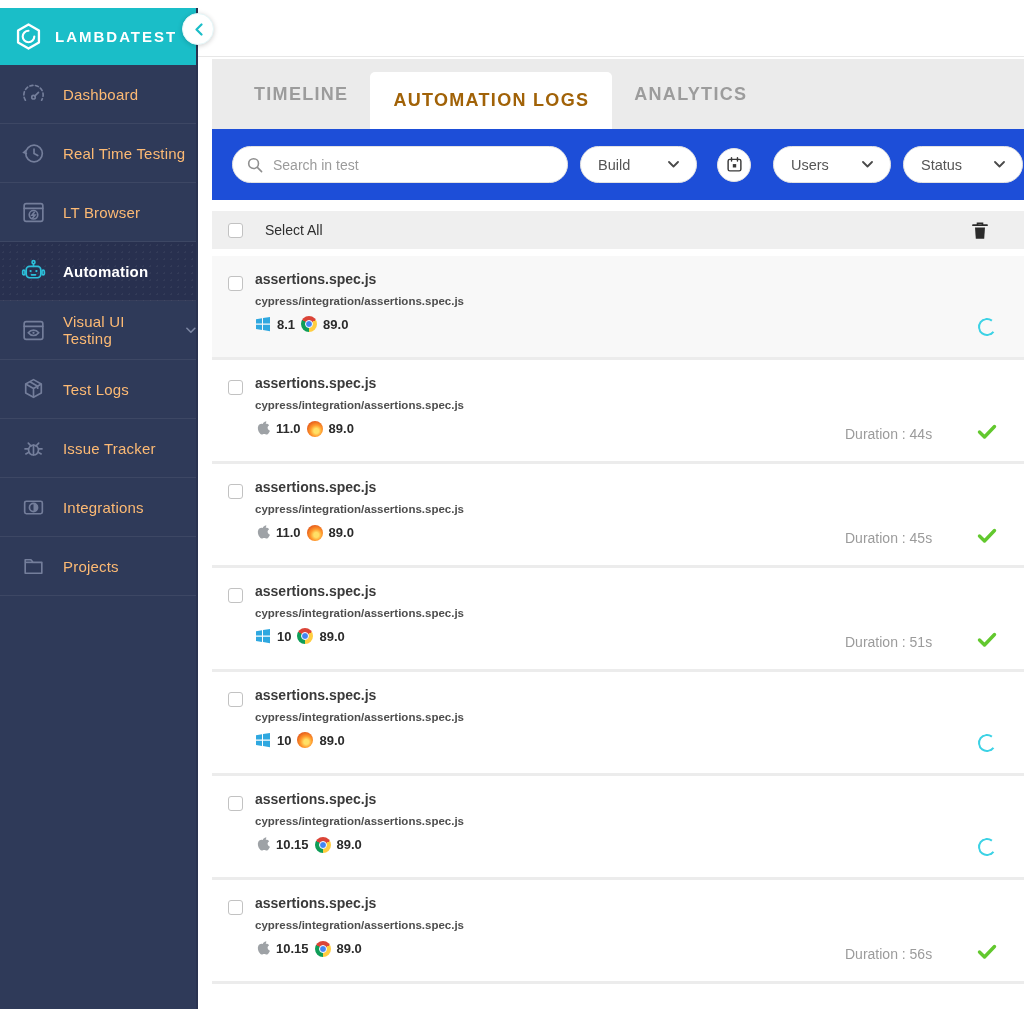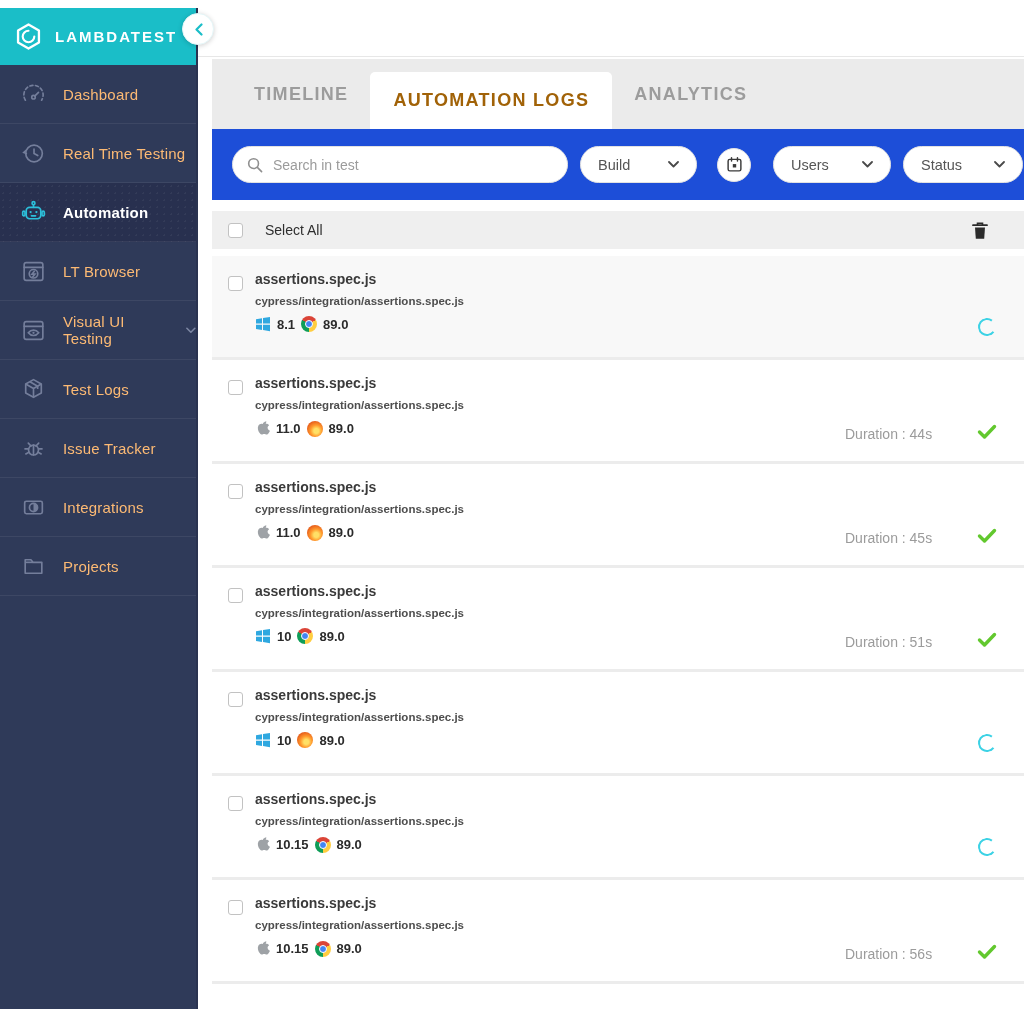--- a/index.html
+++ b/index.html
@@ -134,42 +134,42 @@
 
     <div class="nav-item">
       <svg class="nav-icon" viewBox="0 0 26 26" fill="none" stroke="currentColor" stroke-width="1.6" stroke-linecap="round">
         <circle cx="13.5" cy="13" r="8"></circle>
         <path d="M13.5 8.8V13l3.6 2"></path>
         <path d="M5.6 10.2L3.6 12l2.5 1.1"></path>
       </svg>
       <span class="nav-label">Real Time Testing</span>
     </div>
 
+    <div class="nav-item">
+      <svg class="nav-icon" viewBox="0 0 26 26" fill="none" stroke="currentColor" stroke-width="1.6" stroke-linecap="round">
+        <rect x="4" y="4.5" width="18" height="17" rx="2"></rect>
+        <path d="M4 9h18"></path>
+        <circle cx="13" cy="15.2" r="4.1"></circle>
+        <path d="M13.8 12.8l-2.2 2.7h2.8l-2.2 2.7"></path>
+      </svg>
+      <span class="nav-label">LT Browser</span>
+    </div>
+
     <div class="nav-item active">
       <svg class="nav-icon" viewBox="0 0 26 26" fill="none" stroke="currentColor" stroke-width="1.6" stroke-linecap="round">
         <circle cx="13" cy="4" r="1.4"></circle>
         <path d="M13 5.6V8"></path>
         <rect x="6" y="8" width="14" height="11" rx="3.2"></rect>
         <rect x="2.6" y="11.6" width="2.2" height="4.6" rx="1.1"></rect>
         <rect x="21.2" y="11.6" width="2.2" height="4.6" rx="1.1"></rect>
         <circle cx="10.2" cy="12.6" r="1.1" fill="currentColor" stroke="none"></circle>
         <circle cx="15.8" cy="12.6" r="1.1" fill="currentColor" stroke="none"></circle>
         <path d="M11 16.2h4"></path>
       </svg>
       <span class="nav-label">Automation</span>
-    </div>
-
-    <div class="nav-item">
-      <svg class="nav-icon" viewBox="0 0 26 26" fill="none" stroke="currentColor" stroke-width="1.6" stroke-linecap="round">
-        <rect x="4" y="4.5" width="18" height="17" rx="2"></rect>
-        <path d="M4 9h18"></path>
-        <circle cx="13" cy="15.2" r="4.1"></circle>
-        <path d="M13.8 12.8l-2.2 2.7h2.8l-2.2 2.7"></path>
-      </svg>
-      <span class="nav-label">LT Browser</span>
     </div>
 
     <div class="nav-item">
       <svg class="nav-icon" viewBox="0 0 26 26" fill="none" stroke="currentColor" stroke-width="1.6" stroke-linecap="round">
         <rect x="4" y="4.5" width="18" height="17" rx="2"></rect>
         <path d="M4 9h18"></path>
         <path d="M8 15.2s2-2.6 5-2.6 5 2.6 5 2.6-2 2.6-5 2.6-5-2.6-5-2.6z"></path>
         <circle cx="13" cy="15.2" r="1.1" fill="currentColor" stroke="none"></circle>
       </svg>
       <span class="nav-label">Visual UI Testing</span>

